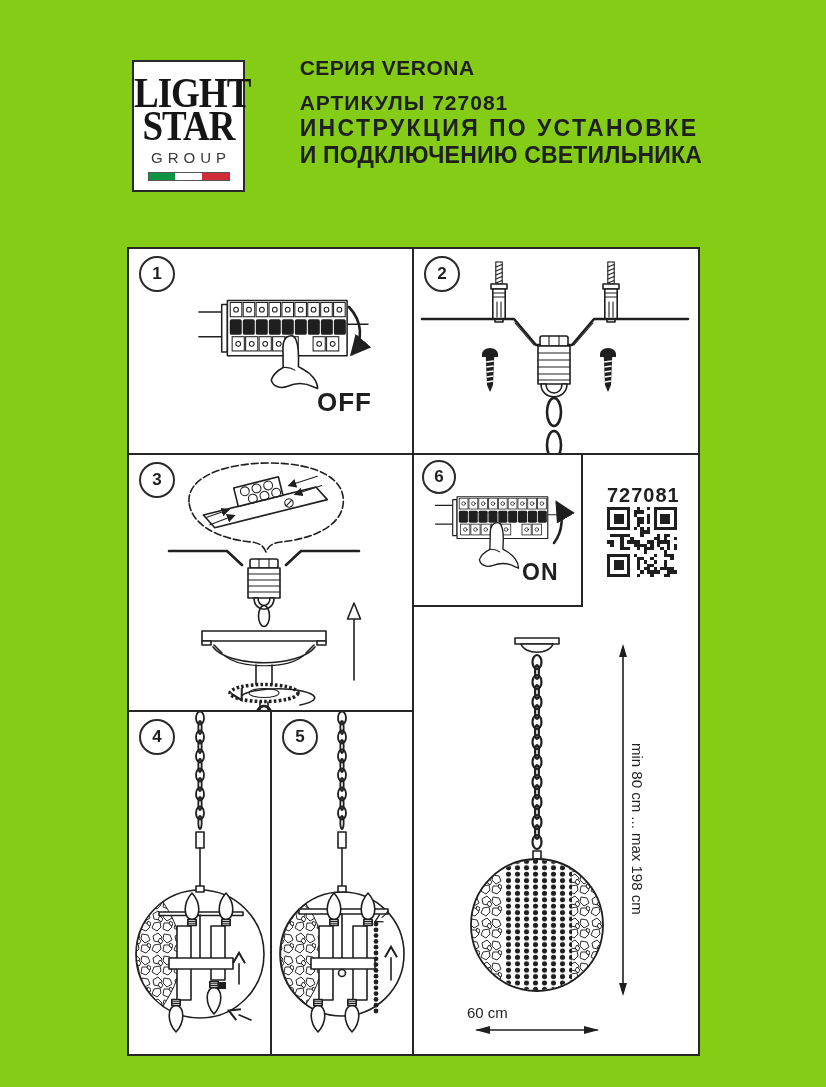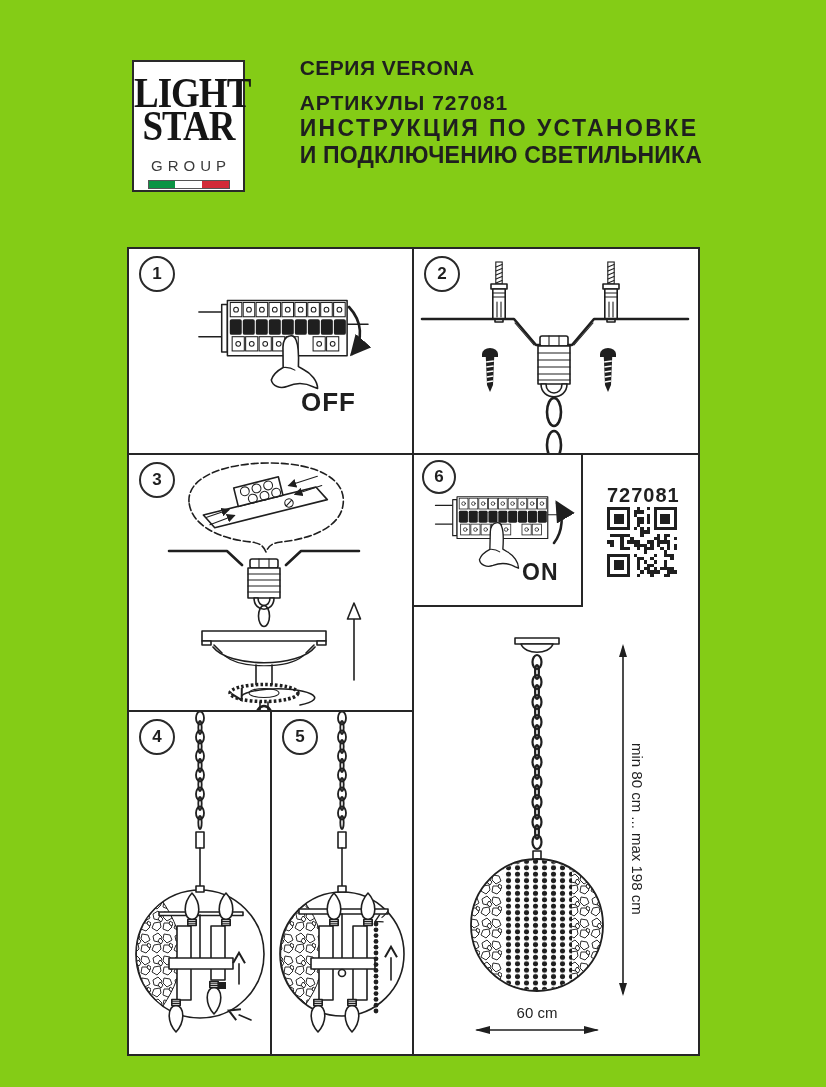--- a/index.html
+++ b/index.html
@@ -4,21 +4,21 @@
 <style>
   :root{ --ink:#1f1f1f; }
   html,body{margin:0;padding:0;background:#e8e8e8;}
   .page{position:relative;width:826px;height:1087px;background:#84cc16;margin:0 auto;
         font-family:"Liberation Sans","DejaVu Sans",sans-serif;color:var(--ink);overflow:hidden;}
   
   .logo{position:absolute;left:132px;top:60px;width:109px;height:128px;border:2px solid #2a2a2a;background:#fff;text-align:center;}
   .logo-word{font-family:"Liberation Serif","DejaVu Serif",serif;font-weight:bold;color:#151515;
              font-size:37px;line-height:33px;letter-spacing:-1px;transform:scaleY(1.12);margin-top:0;}
   .logo-word.first{margin-top:14px;}
-  .logo-group{font-size:15px;letter-spacing:5px;color:#3a3a3a;margin-top:15px;margin-left:5px;}
+  .logo-group{font-size:15px;letter-spacing:5px;color:#3a3a3a;margin-top:7px;margin-left:5px;}
   .logo-flag{display:flex;width:80px;height:7px;margin:6px auto 0 auto;border:1px solid #555;}
   .logo-flag div{flex:1;}
   .titles{position:absolute;right:124px;top:56px;text-align:left;}
   .t-series{font-size:21px;font-weight:bold;letter-spacing:.5px;}
   .t-articles{font-size:21px;font-weight:bold;letter-spacing:1px;margin-top:11px;}
   .t-main1{font-size:23px;font-weight:bold;letter-spacing:2.4px;}
   .t-main2{font-size:23px;font-weight:bold;letter-spacing:.2px;margin-top:0;}
   
   .panel{position:absolute;border:2px solid #262626;background:#fff;box-sizing:border-box;}
   .panel svg{position:absolute;left:0;top:0;}
@@ -30,21 +30,21 @@
   #p5{left:270px;top:710px;width:144px;height:346px;}
   #p6{left:-2px;top:-2px;width:171px;height:154px;}
   .stepnum{position:absolute;left:10px;top:7px;width:32px;height:32px;border:2px solid #2a2a2a;border-radius:50%;
            display:flex;align-items:center;justify-content:center;font-size:17px;font-weight:bold;background:#fff;z-index:3;}
   .biglabel{position:absolute;font-weight:bold;font-size:26px;letter-spacing:1px;z-index:3;}
   
   .qr-label{position:absolute;left:193px;top:29px;font-size:20px;font-weight:bold;letter-spacing:1px;}
   #qr{position:absolute;left:193px;top:52px;}
   .vdim{position:absolute;left:232px;top:288px;transform:rotate(90deg);transform-origin:left top;
         white-space:nowrap;font-size:15px;}
-  .hdim{position:absolute;left:53px;top:549px;width:140px;text-align:center;font-size:15px;}
+  .hdim{position:absolute;left:53px;top:549px;width:140px;font-size:15px;}
   
   .ln{fill:none;stroke:var(--ink);stroke-width:1.6;stroke-linecap:round;stroke-linejoin:round;}
   .lnw{fill:#fff;stroke:var(--ink);stroke-width:1.6;stroke-linecap:round;stroke-linejoin:round;}
   .lnt{fill:none;stroke:var(--ink);stroke-width:1.1;stroke-linecap:round;}
   .fl{fill:var(--ink);stroke:none;}
   .thick{stroke-width:2.6;}
 </style>
 </head>
 <body>
 
@@ -187,21 +187,21 @@
     <div class="t-main2">И ПОДКЛЮЧЕНИЮ СВЕТИЛЬНИКА</div>
   </div>
 
   <div class="panel" id="p1">
     <div class="stepnum">1</div>
     <svg width="283" height="204" viewBox="0 0 283 204">
       <use href="#breaker" x="0" y="0" width="182" height="72" transform="translate(68,44) scale(0.95)"></use>
       <path class="ln thick" d="M 220 58 C 233 72 235 91 223 105" marker-end="url(#mS)"></path>
       <use href="#hand" width="52" height="58" transform="translate(146,83) rotate(8)"></use>
     </svg>
-    <div class="biglabel" style="left:172px;top:138px">OFF</div>
+    <div class="biglabel" style="left:188px;top:138px">OFF</div>
   </div>
 
   <div class="panel" id="p2">
     <div class="stepnum">2</div>
     <svg width="284" height="204" viewBox="0 0 284 204">
       <use href="#dowel" width="18" height="62" transform="translate(76,13)"></use>
       <use href="#dowel" width="18" height="62" transform="translate(188,13)"></use>
       <path class="ln thick" d="M 8 70 H 100 L 122 96 H 158 L 180 70 H 274" fill="none"></path>
       <path class="lnt" d="M 101 74 L 120 96 M 179 74 L 160 96"></path>
       <use href="#screw" width="20" height="46" transform="translate(66,100)"></use>

